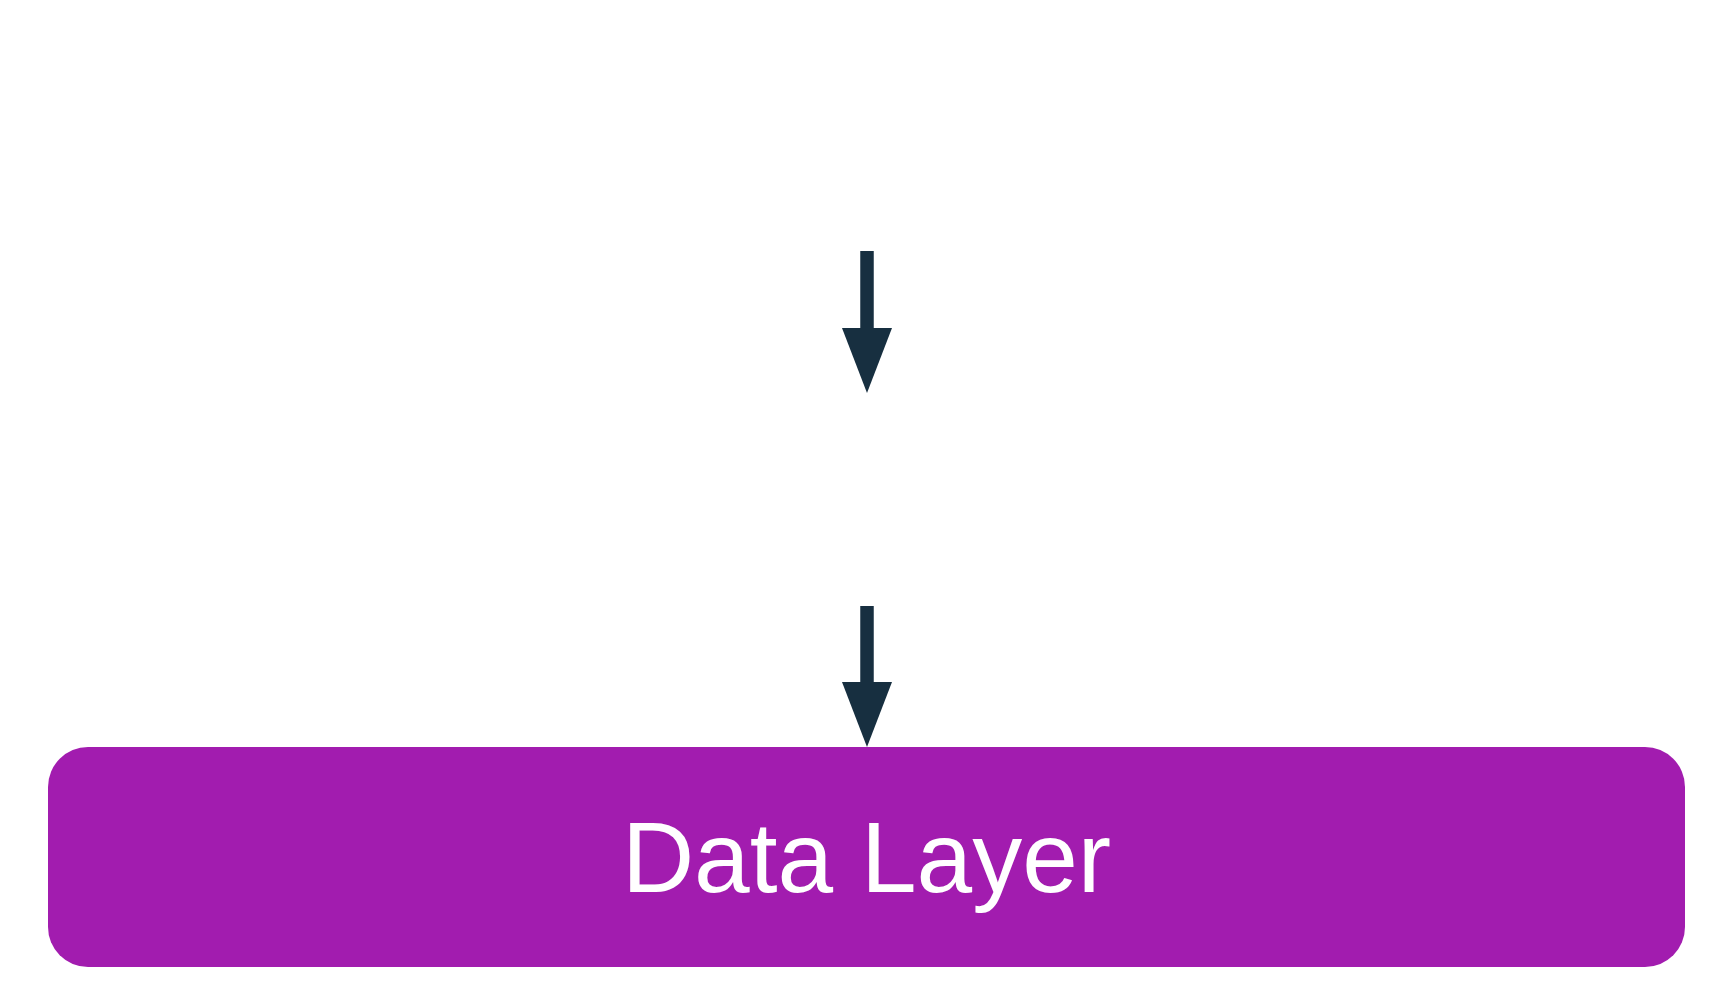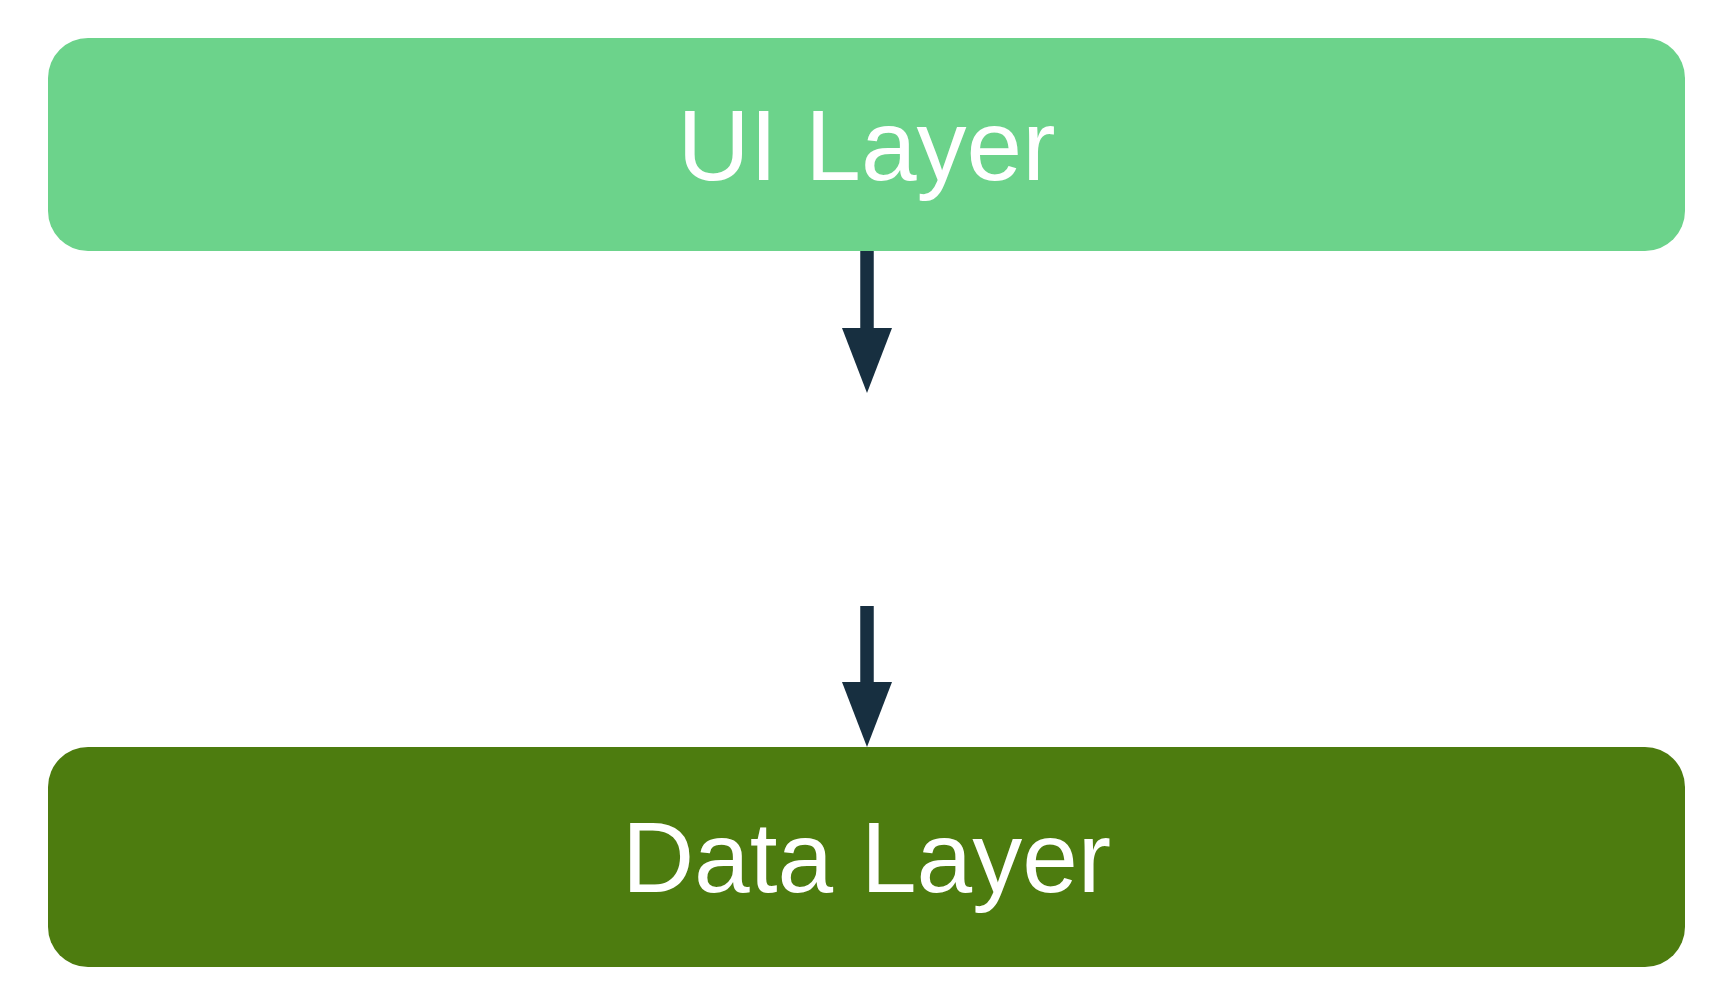--- a/index.html
+++ b/index.html
@@ -40,32 +40,29 @@
     display: block;
   }
   .flow-arrow.a1 { top: 251px; height: 142px; }
   .flow-arrow.a2 { top: 606px; height: 141px; }
 </style>
 </head>
 <body>
 
 <div class="canvas" style="background-color: rgb(255, 255, 255);">
 
-  <div class="layer-box ui" style="background-color: rgb(108, 211, 139);">
-    <span class="layer-label" style="color: rgb(255, 255, 255);">UI Layer</span>
-  </div>
 
   <svg class="flow-arrow a1" viewBox="0 0 50 142" preserveAspectRatio="none">
     <line x1="25" y1="0" x2="25" y2="84" stroke-width="13.5" stroke="#172F40"></line>
     <polygon points="0,77 50,77 25,142" fill="#172F40"></polygon>
   </svg>
 
 
   <svg class="flow-arrow a2" viewBox="0 0 50 141" preserveAspectRatio="none">
     <line x1="25" y1="0" x2="25" y2="83" stroke-width="13.5" stroke="#172F40"></line>
     <polygon points="0,76 50,76 25,141" fill="#172F40"></polygon>
   </svg>
 
-  <div class="layer-box data" style="background-color: #4d7c0f;">
+  <div class="layer-box data" style="background-color: #a21caf;">
     <span class="layer-label" style="color: rgb(255, 255, 255);">Data Layer</span>
   </div>
 
 </div>
 
 </body></html>

